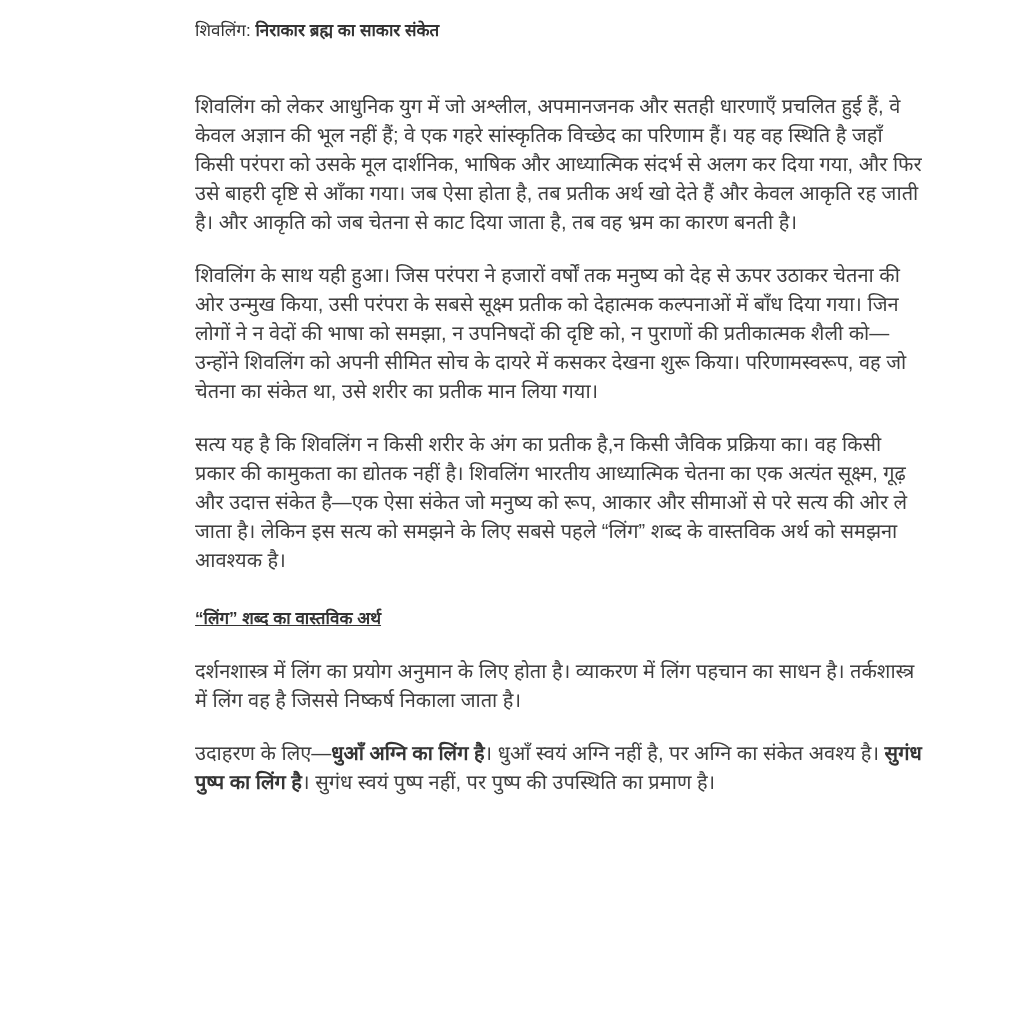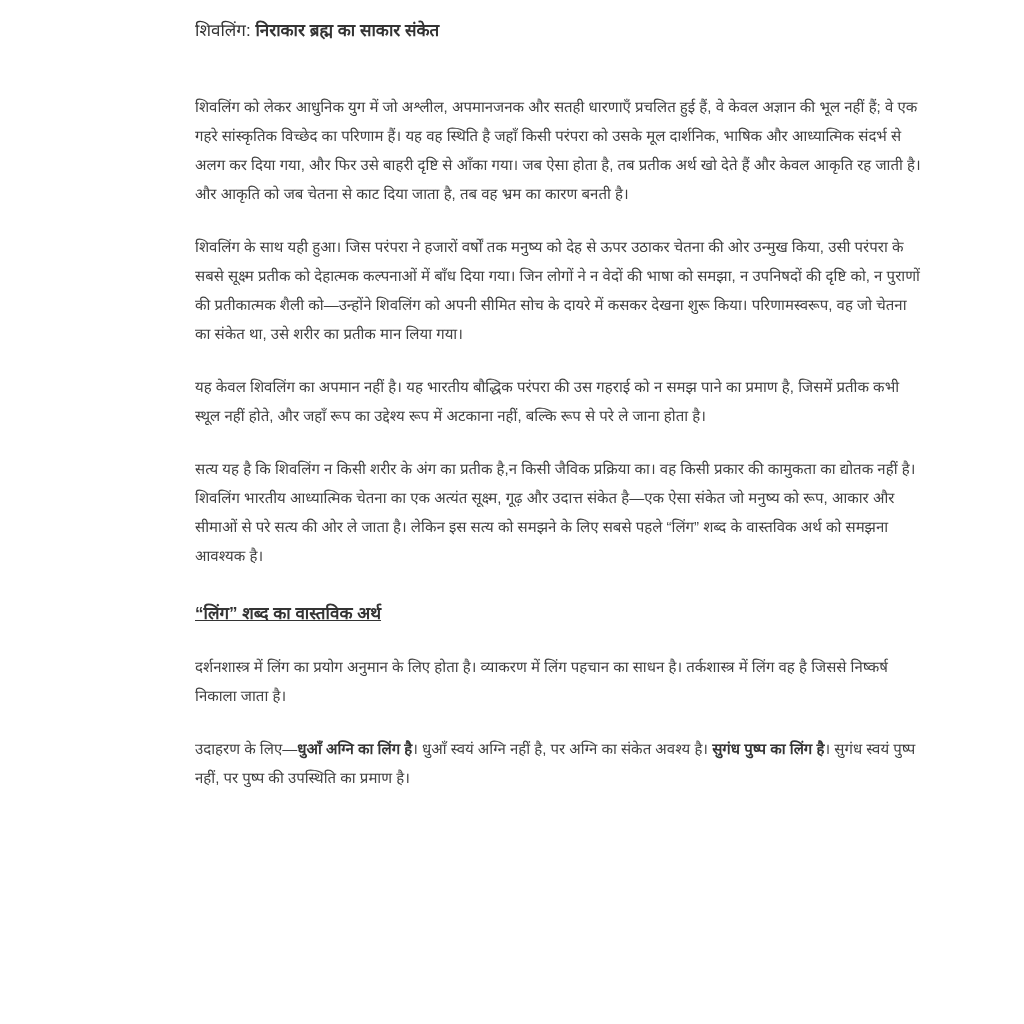--- a/index.html
+++ b/index.html
@@ -22,21 +22,21 @@
     margin-left: 48px;
   }
   .doc-title {
     font-size: 17px;
     font-weight: 400;
     color: #333333;
     line-height: 29px;
     margin: 0 0 47px 0;
   }
   .para {
-    font-size: 15px;
+    font-size: 20px;
     font-weight: 400;
     color: #3f3f3f;
     line-height: 29px;
     margin: 0 0 24px 0;
     text-align: left;
   }
   .doc-subheading {
     font-size: 17px;
     font-weight: 700;
     color: #333333;
@@ -50,21 +50,20 @@
 <body>
 
 <div class="page">
 
   <h1 class="doc-title"><span>शिवलिंग: </span><span class="seg-bold">निराकार ब्रह्म का साकार संकेत</span></h1>
 
   <p class="para"><span>शिवलिंग को लेकर आधुनिक युग में जो अश्लील, अपमानजनक और सतही धारणाएँ प्रचलित हुई हैं, वे केवल अज्ञान की भूल नहीं हैं; वे एक गहरे सांस्कृतिक विच्छेद का परिणाम हैं। यह वह स्थिति है जहाँ किसी परंपरा को उसके मूल दार्शनिक, भाषिक और आध्यात्मिक संदर्भ से अलग कर दिया गया, और फिर उसे बाहरी दृष्टि से आँका गया। जब ऐसा होता है, तब प्रतीक अर्थ खो देते हैं और केवल आकृति रह जाती है। और आकृति को जब चेतना से काट दिया जाता है, तब वह भ्रम का कारण बनती है।</span></p>
 
   <p class="para"><span>शिवलिंग के साथ यही हुआ। जिस परंपरा ने हजारों वर्षों तक मनुष्य को देह से ऊपर उठाकर चेतना की ओर उन्मुख किया, उसी परंपरा के सबसे सूक्ष्म प्रतीक को देहात्मक कल्पनाओं में बाँध दिया गया। जिन लोगों ने न वेदों की भाषा को समझा, न उपनिषदों की दृष्टि को, न पुराणों की प्रतीकात्मक शैली को—उन्होंने शिवलिंग को अपनी सीमित सोच के दायरे में कसकर देखना शुरू किया। परिणामस्वरूप, वह जो चेतना का संकेत था, उसे शरीर का प्रतीक मान लिया गया।</span></p>
 
-  <p class="para"><span>यह केवल शिवलिंग का अपमान नहीं है। यह भारतीय बौद्धिक परंपरा की उस गहराई को न समझ पाने का प्रमाण है, जिसमें प्रतीक कभी स्थूल नहीं होते, और जहाँ रूप का उद्देश्य रूप में अटकाना नहीं, बल्कि रूप से परे ले जाना होता है।</span></p>
 
   <p class="para"><span>सत्य यह है कि शिवलिंग न किसी शरीर के अंग का प्रतीक है,न किसी जैविक प्रक्रिया का। वह किसी प्रकार की कामुकता का द्योतक नहीं है। शिवलिंग भारतीय आध्यात्मिक चेतना का एक अत्यंत सूक्ष्म, गूढ़ और उदात्त संकेत है—एक ऐसा संकेत जो मनुष्य को रूप, आकार और सीमाओं से परे सत्य की ओर ले जाता है। लेकिन इस सत्य को समझने के लिए सबसे पहले “लिंग” शब्द के वास्तविक अर्थ को समझना आवश्यक है।</span></p>
 
   <h2 class="doc-subheading"><span class="seg-bold">“लिंग” शब्द का वास्तविक अर्थ</span></h2>
 
 
   <p class="para"><span>दर्शनशास्त्र में लिंग का प्रयोग अनुमान के लिए होता है। व्याकरण में लिंग पहचान का साधन है। तर्कशास्त्र में लिंग वह है जिससे निष्कर्ष निकाला जाता है।</span></p>
 
   <p class="para"><span>उदाहरण के लिए—</span><span class="seg-bold">धुआँ अग्नि का लिंग है</span><span>। धुआँ स्वयं अग्नि नहीं है, पर अग्नि का संकेत अवश्य है। </span><span class="seg-bold">सुगंध पुष्प का लिंग है</span><span>। सुगंध स्वयं पुष्प नहीं, पर पुष्प की उपस्थिति का प्रमाण है।</span></p>
 

